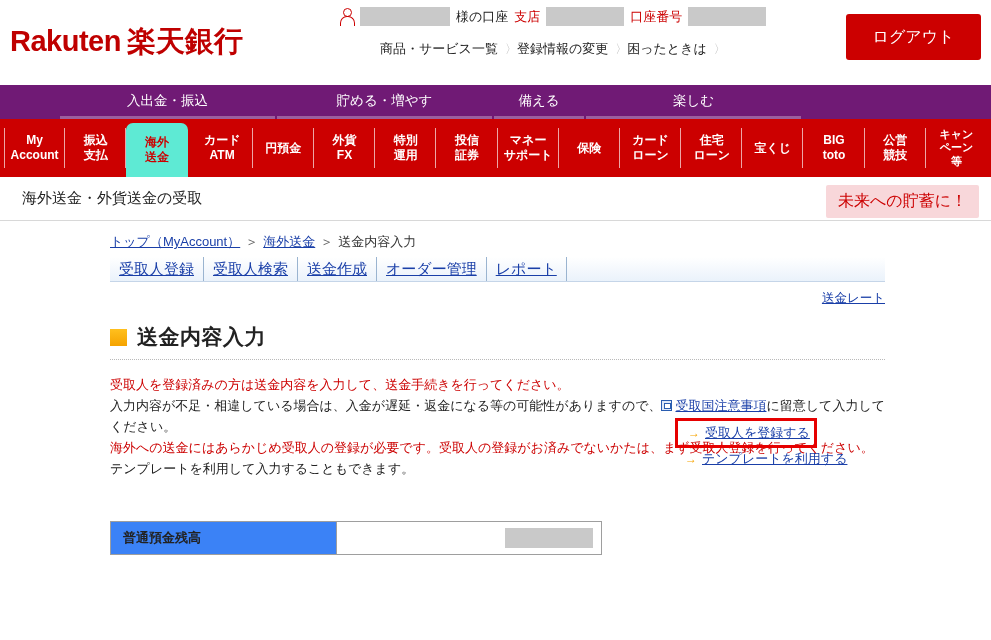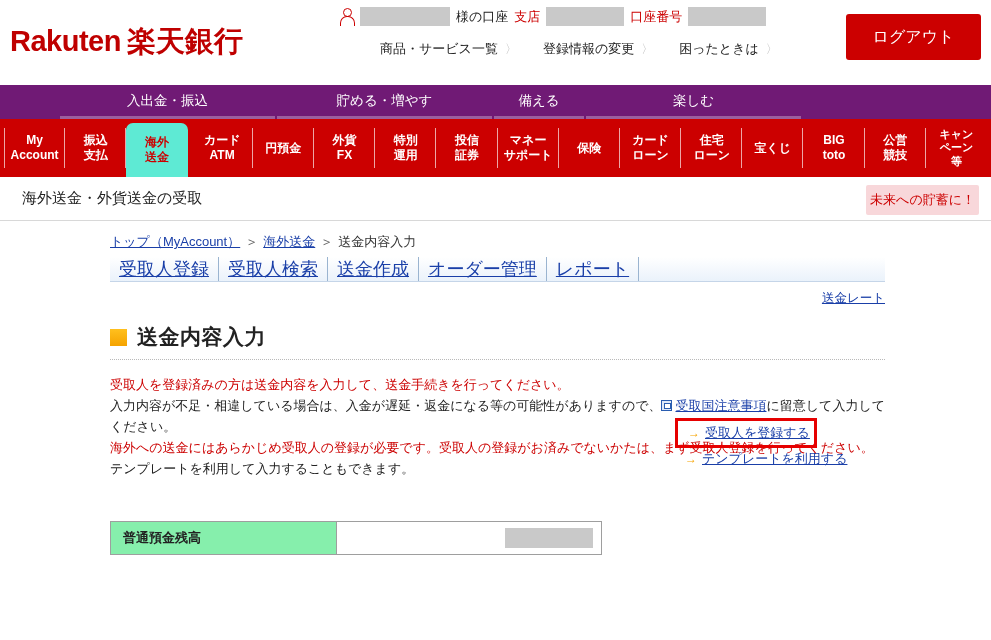--- a/index.html
+++ b/index.html
@@ -72,21 +72,20 @@
   .mask-branch { width: 78px; }
   .mask-acct   { width: 78px; }
   .lbl-black { color: #222; }
   .lbl-red   { color: #cc0000; }
 
   .hdr-links {
     position: absolute;
     left: 380px; top: 40px;
     display: flex;
     align-items: center;
-    gap: 26px;
     font-size: 13px;
     white-space: nowrap;
   }
   .hdr-link {
     color: #222;
     text-decoration: none;
     display: inline-flex;
     align-items: center;
     gap: 7px;
     cursor: pointer;
@@ -204,22 +203,22 @@
     color: #222;
     font-size: 15px;
     padding-left: 14px;
     white-space: nowrap;
   }
   .badge {
     position: absolute;
     right: 12px; top: 8px;
     background: #f8d7da;
     color: #cc0000;
-    font-size: 13px;
-    padding: 6px 4px;
+    font-size: 16px;
+    padding: 6px 12px;
     border-radius: 2px;
     white-space: nowrap;
   }
 
   
   .content {
     padding: 0 0 0 0;
     position: relative;
   }
   .inner { margin-left: 110px; width: 775px; position: relative; }
@@ -242,21 +241,21 @@
     display: flex;
     align-items: stretch;
     height: 25px;
     background: linear-gradient(to bottom, #ffffff 0%, #eaf2fb 100%);
     border-bottom: 1px solid #c5d5e8;
   }
   .subtab {
     display: flex;
     align-items: center;
     padding: 0 9px;
-    font-size: 18px;
+    font-size: 15px;
     border-right: 1px solid #9ab4d0;
     white-space: nowrap;
   }
   .subtab a {
     color: #1a3fa8;
     text-decoration: underline;
     cursor: pointer;
   }
   .subtabs-rest { flex: 1; }
 
@@ -350,21 +349,21 @@
   }
 
   
   .bal-table {
     margin-top: 42px;
     border-collapse: collapse;
     width: 492px;
     border: 1px solid #9e9e9e;
   }
   .bal-table th {
-    background: #86efac;
+    background: #3b82f6;
     border-right: 1px solid #9e9e9e;
     text-align: left;
     font-size: 13px;
     font-weight: bold;
     color: #222;
     padding: 0 12px;
     width: 226px;
     height: 30px;
   }
   .bal-table td {

